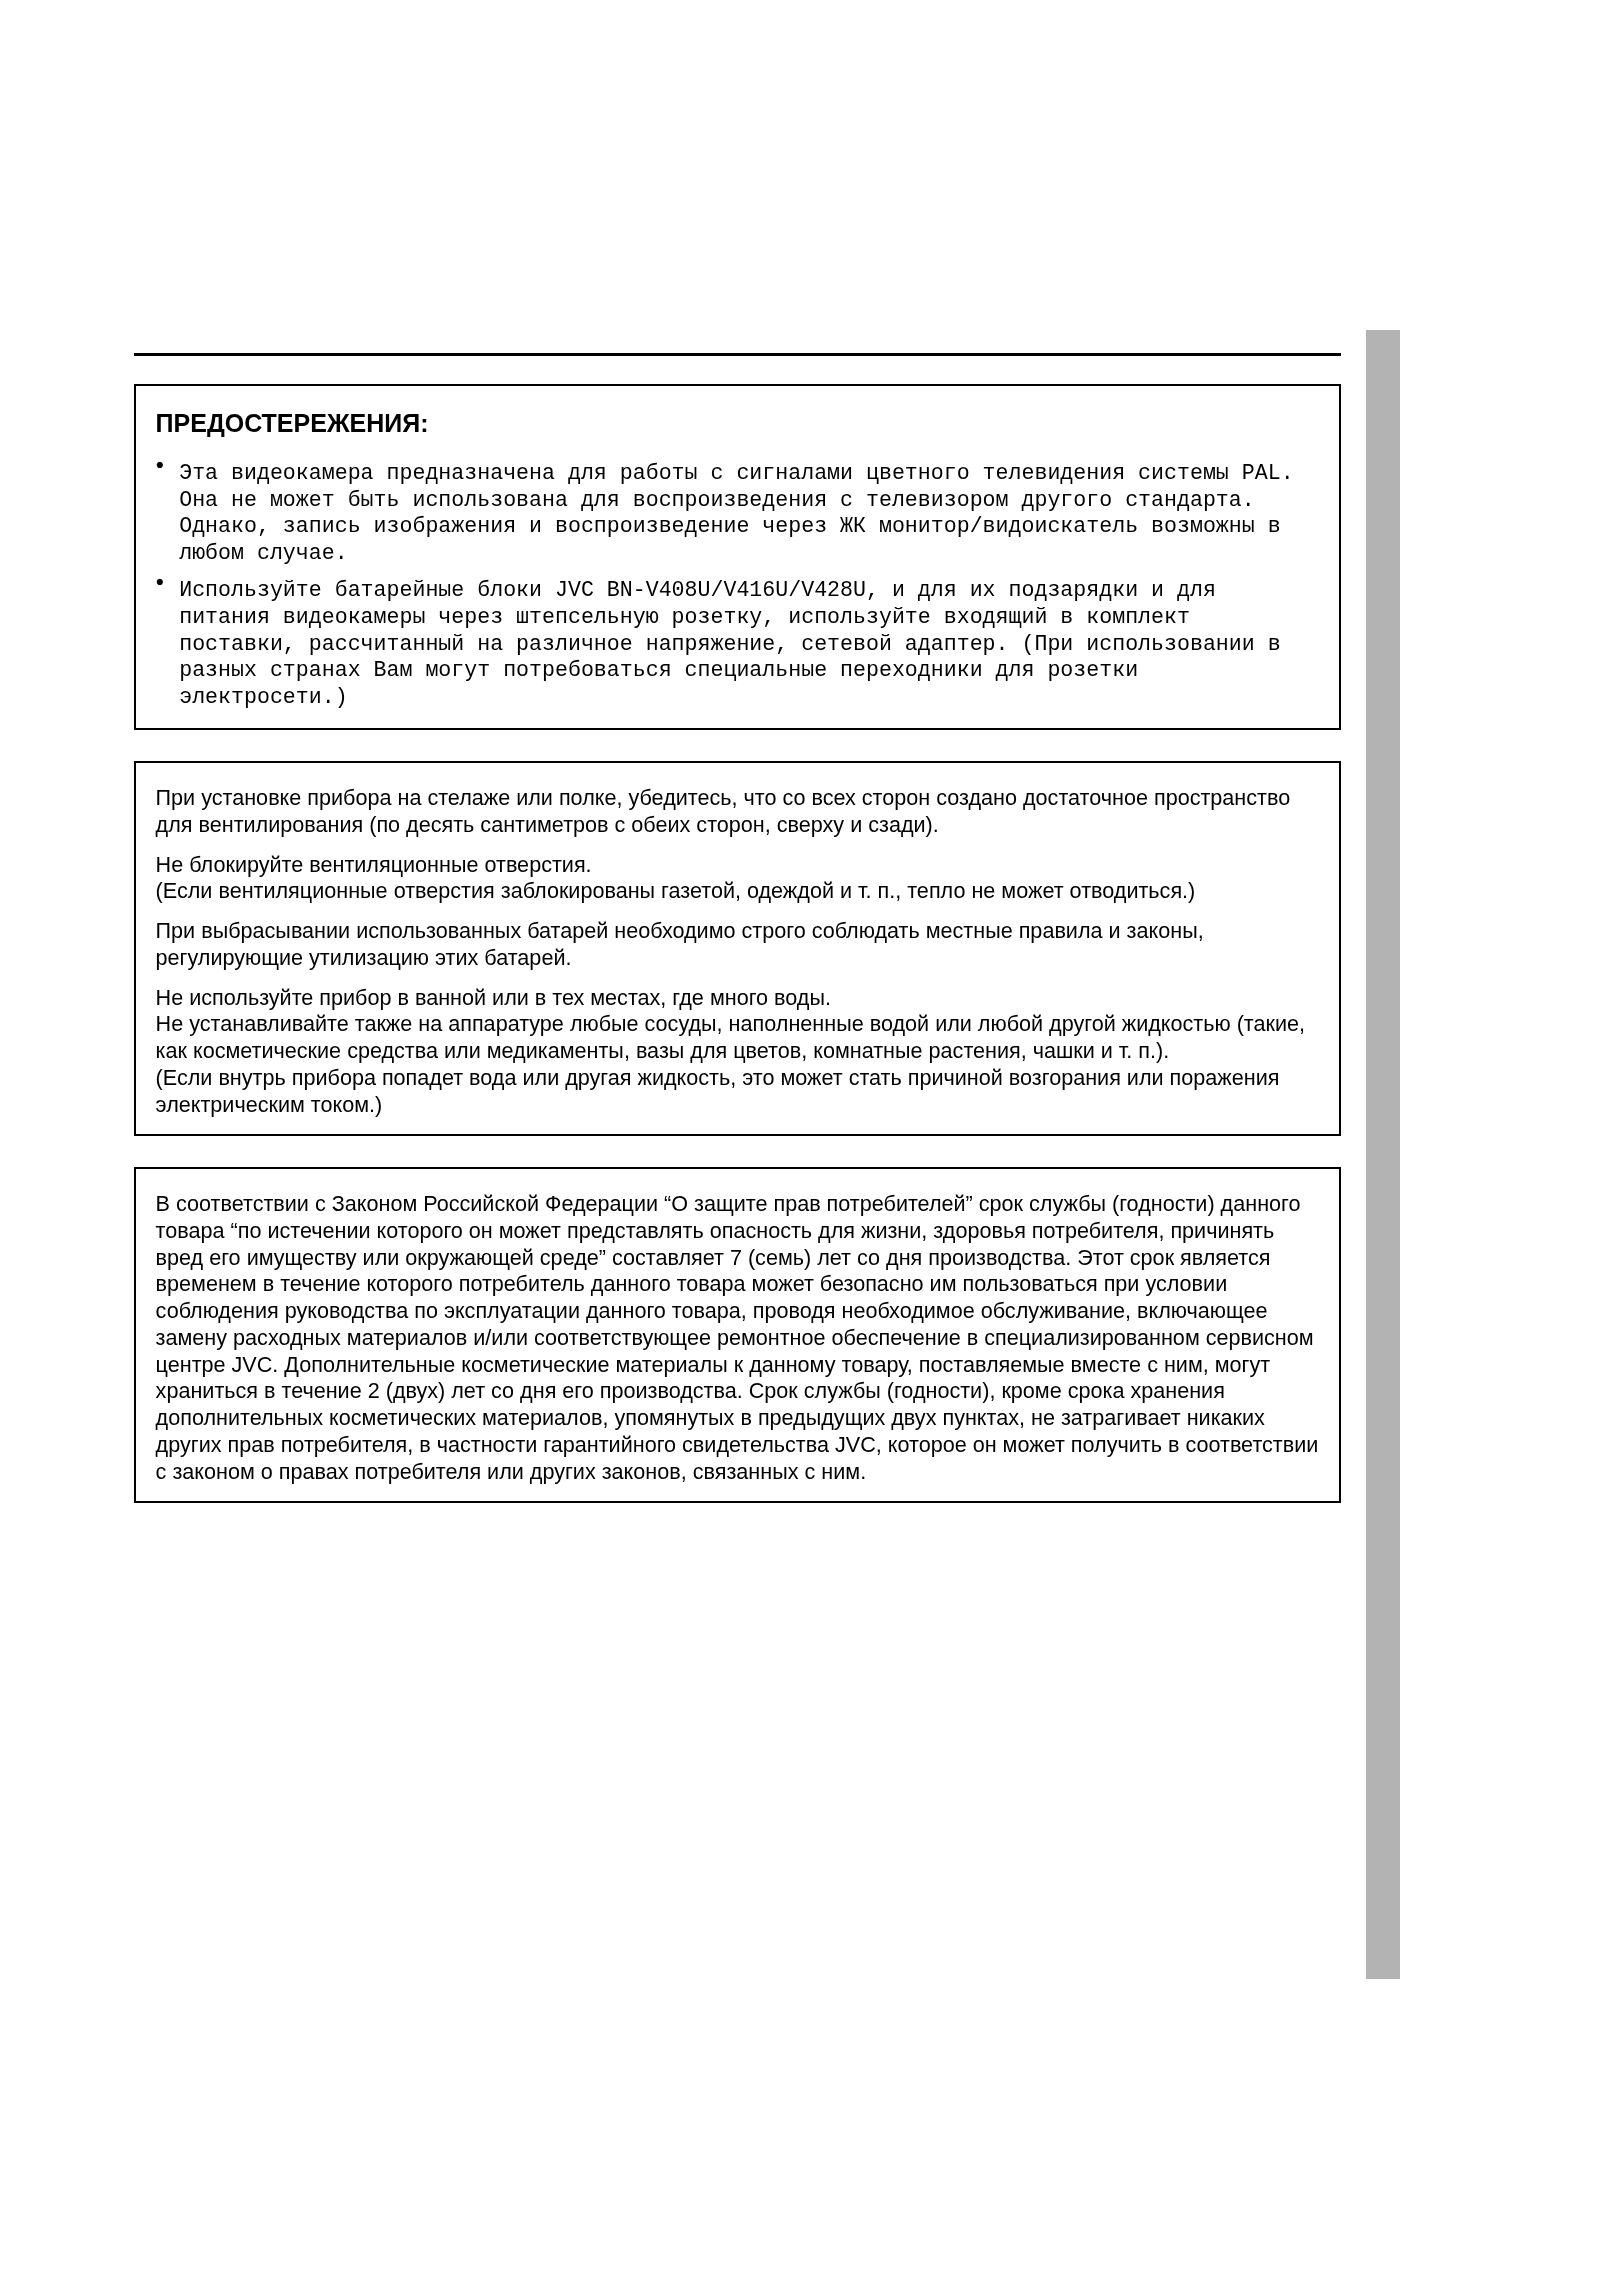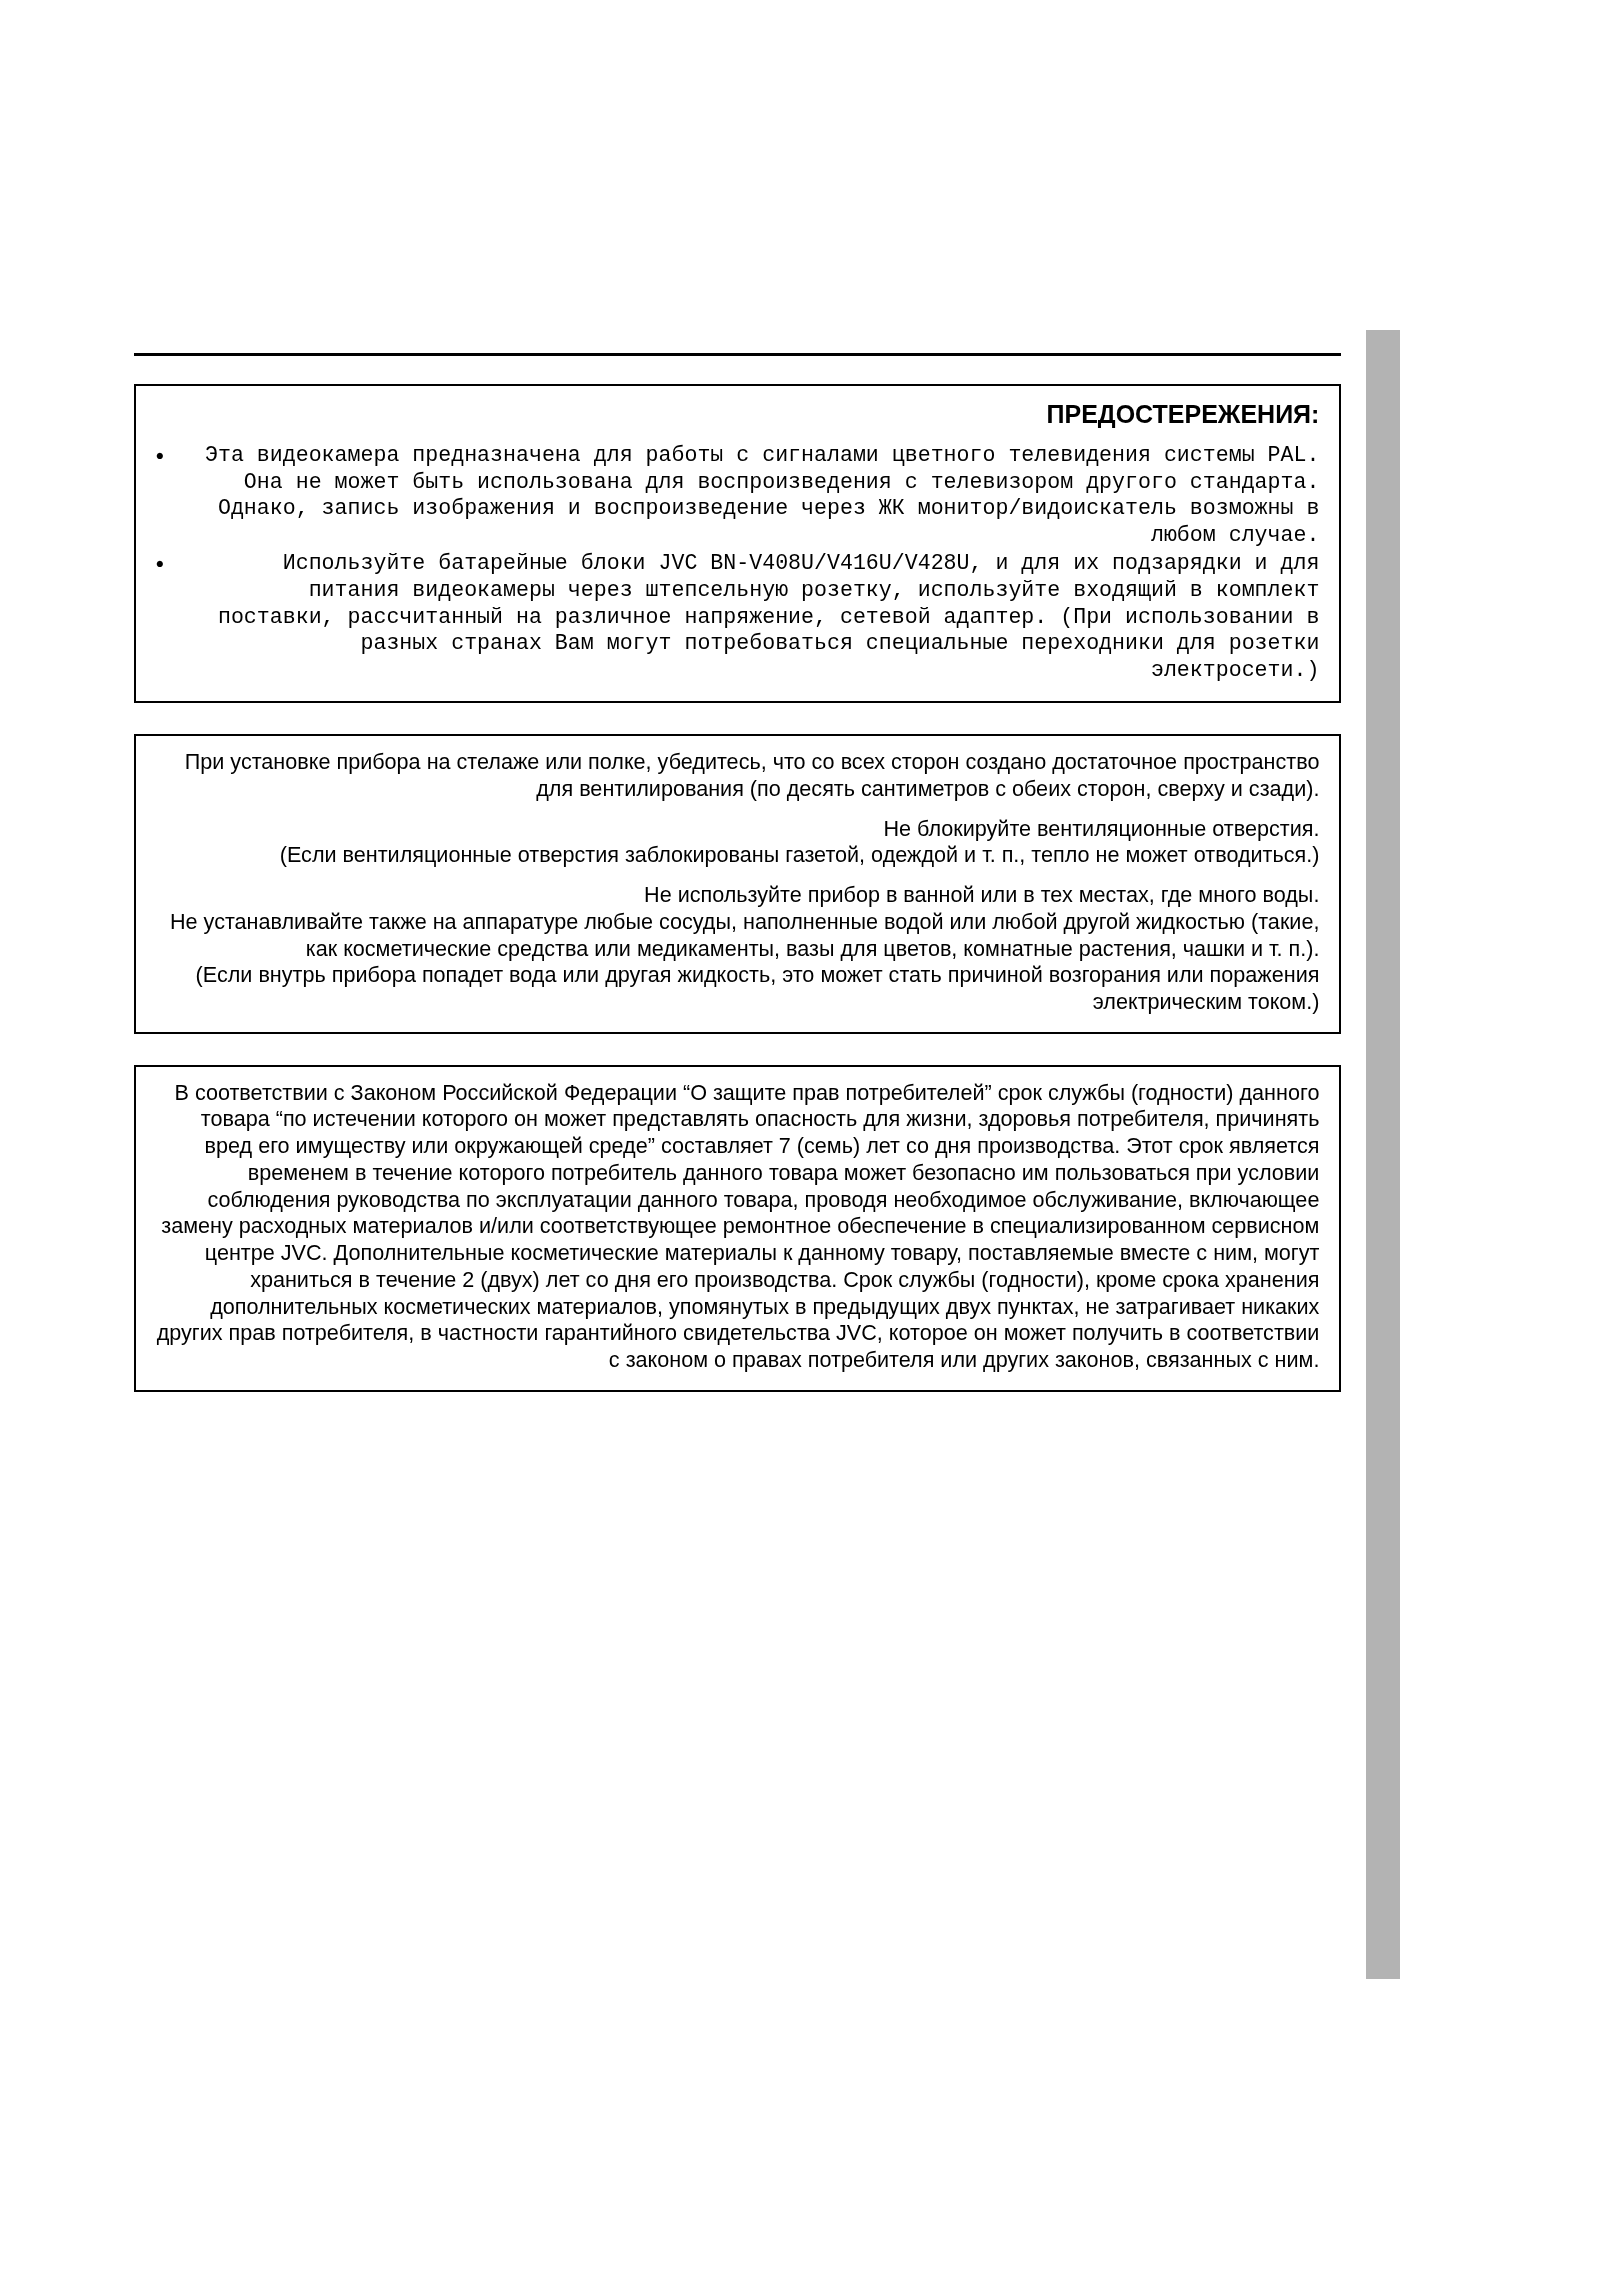--- a/index.html
+++ b/index.html
@@ -52,23 +52,22 @@
   }
   .box {
     border:2px solid #000000;
     box-sizing:border-box;
     padding:13px 19.6px 15.7px 19.6px;
     margin-bottom:31px;
     font-size:21.6px;
     line-height:1.24;
   }
   .box p {
-    margin:0 0 13px 0;
+    margin:9px 0 13px 0;
     white-space:pre-line;
-    text-align:right;
   }
   .box p:last-child { margin-bottom:0; }
   .warnings-title {
     font-size:25px;
     font-weight:bold;
     margin:0 0 5.2px 0;
     line-height:1.2;
   }
   .bullet-row {
     display:flex;
@@ -111,20 +110,21 @@
       <div class="bullet-row">
         <span class="bullet-glyph">●</span>
         <p class="bullet-text">Используйте батарейные блоки JVC BN-V408U/V416U/V428U, и для их подзарядки и для питания видеокамеры через штепсельную розетку, используйте входящий в комплект поставки, рассчитанный на различное  напряжение, сетевой адаптер. (При использовании в разных странах Вам могут потребоваться специальные переходники для розетки электросети.)</p>
       </div>
     </div>
 
     <div class="box">
       <p>При установке прибора на стелаже или полке, убедитесь, что со всех сторон создано достаточное пространство для вентилирования (по десять сантиметров с обеих сторон, сверху и сзади).</p>
       <p>Не блокируйте вентиляционные отверстия.
 (Если вентиляционные отверстия заблокированы газетой, одеждой и т. п., тепло не может отводиться.)</p>
+      <p>При выбрасывании использованных батарей необходимо строго соблюдать местные правила и законы, регулирующие утилизацию этих батарей.</p>
       <p>Не используйте прибор в ванной или в тех местах, где много воды.
 Не устанавливайте также на аппаратуре любые сосуды, наполненные водой или любой другой жидкостью (такие, как косметические средства или медикаменты, вазы для цветов, комнатные растения, чашки и т. п.).
 (Если внутрь прибора попадет вода или другая жидкость, это может стать причиной возгорания или поражения электрическим током.)</p>
     </div>
 
     <div class="box">
       <p class="law-text">В соответствии с Законом Российской Федерации “О защите прав потребителей” срок службы (годности) данного товара “по истечении которого он может представлять опасность для жизни, здоровья потребителя, причинять вред его имуществу или окружающей среде” составляет 7 (семь) лет со дня производства. Этот срок является временем в течение которого потребитель данного товара может безопасно им пользоваться при условии соблюдения руководства по эксплуатации данного товара, проводя необходимое обслуживание, включающее замену расходных материалов и/или соответствующее ремонтное обеспечение в специализированном сервисном центре JVC. Дополнительные косметические материалы к данному товару, поставляемые вместе с ним, могут храниться в течение 2 (двух) лет со дня его производства. Срок службы (годности), кроме срока хранения дополнительных косметических материалов, упомянутых в предыдущих двух пунктах, не затрагивает никаких других прав потребителя, в частности гарантийного свидетельства JVC, которое он может получить в соответствии с законом о правах потребителя или других законов, связанных с ним.</p>
     </div>
 
   </div>

